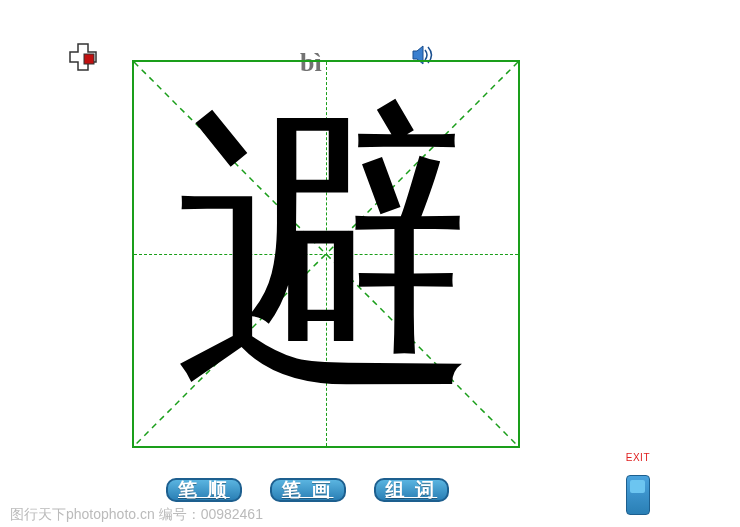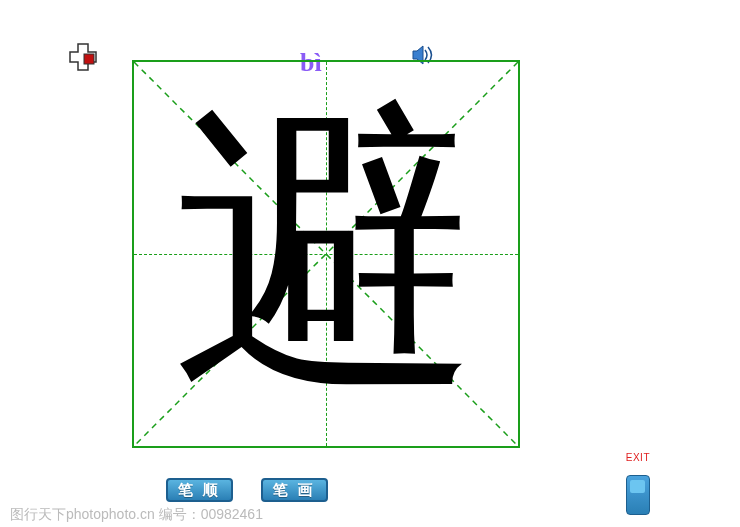--- a/index.html
+++ b/index.html
@@ -23,21 +23,21 @@
     left: 68px;
     top: 22px;
   }
   .pinyin {
     position: absolute;
     left: 300px;
     top: 28px;
     font-size: 26px;
     font-weight: bold;
     font-family: "Times New Roman", serif;
-    color: #8b5cf6;
+    color: #737373;
   }
   .speaker-icon {
     position: absolute;
     left: 410px;
     top: 22px;
   }
   .grid-box {
     position: absolute;
     left: 132px;
     top: 60px;
@@ -83,33 +83,34 @@
   .buttons {
     position: absolute;
     top: 478px;
     left: 166px;
     display: flex;
     gap: 28px;
   }
   .btn {
     background: linear-gradient(#5ab4e0, #2a7fb5);
     border: 2px solid #1d5f8f;
-    border-radius: 4px;
+    border-radius: 10px;
     height: 24px;
     padding: 0 10px;
     display: flex;
     align-items: center;
     justify-content: center;
-    font-size: 15px;
+    font-size: 19px;
     font-weight: bold;
     color: #fff;
     font-family: "KaiTi", "STKaiti", serif;
     cursor: pointer;
     text-shadow: 0 1px 0 rgba(0,0,0,0.3);
     letter-spacing: 3px;
+    text-decoration: underline;
   }
   .btn.wide { letter-spacing: 1px; }
   .exit-area {
     position: absolute;
     right: 90px;
     top: 452px;
     text-align: center;
   }
   .exit-label {
     font-size: 10px;
@@ -171,20 +172,21 @@
     <line x1="388" y1="0" x2="0" y2="388" class="grid-d2"></line>
   </svg>
   <div class="grid-line grid-h"></div>
   <div class="grid-line grid-v"></div>
   <div class="character">避</div>
 </div>
 
 <div class="buttons">
   <button class="btn">笔 顺</button>
   <button class="btn">笔 画</button>
+  <button class="btn">组 词</button>
 </div>
 
 <div class="exit-area">
   <div class="exit-label">EXIT</div>
   <div class="exit-device"></div>
 </div>
 
 <div class="watermark">图行天下photophoto.cn  编号：00982461</div>
 
 </body></html>

